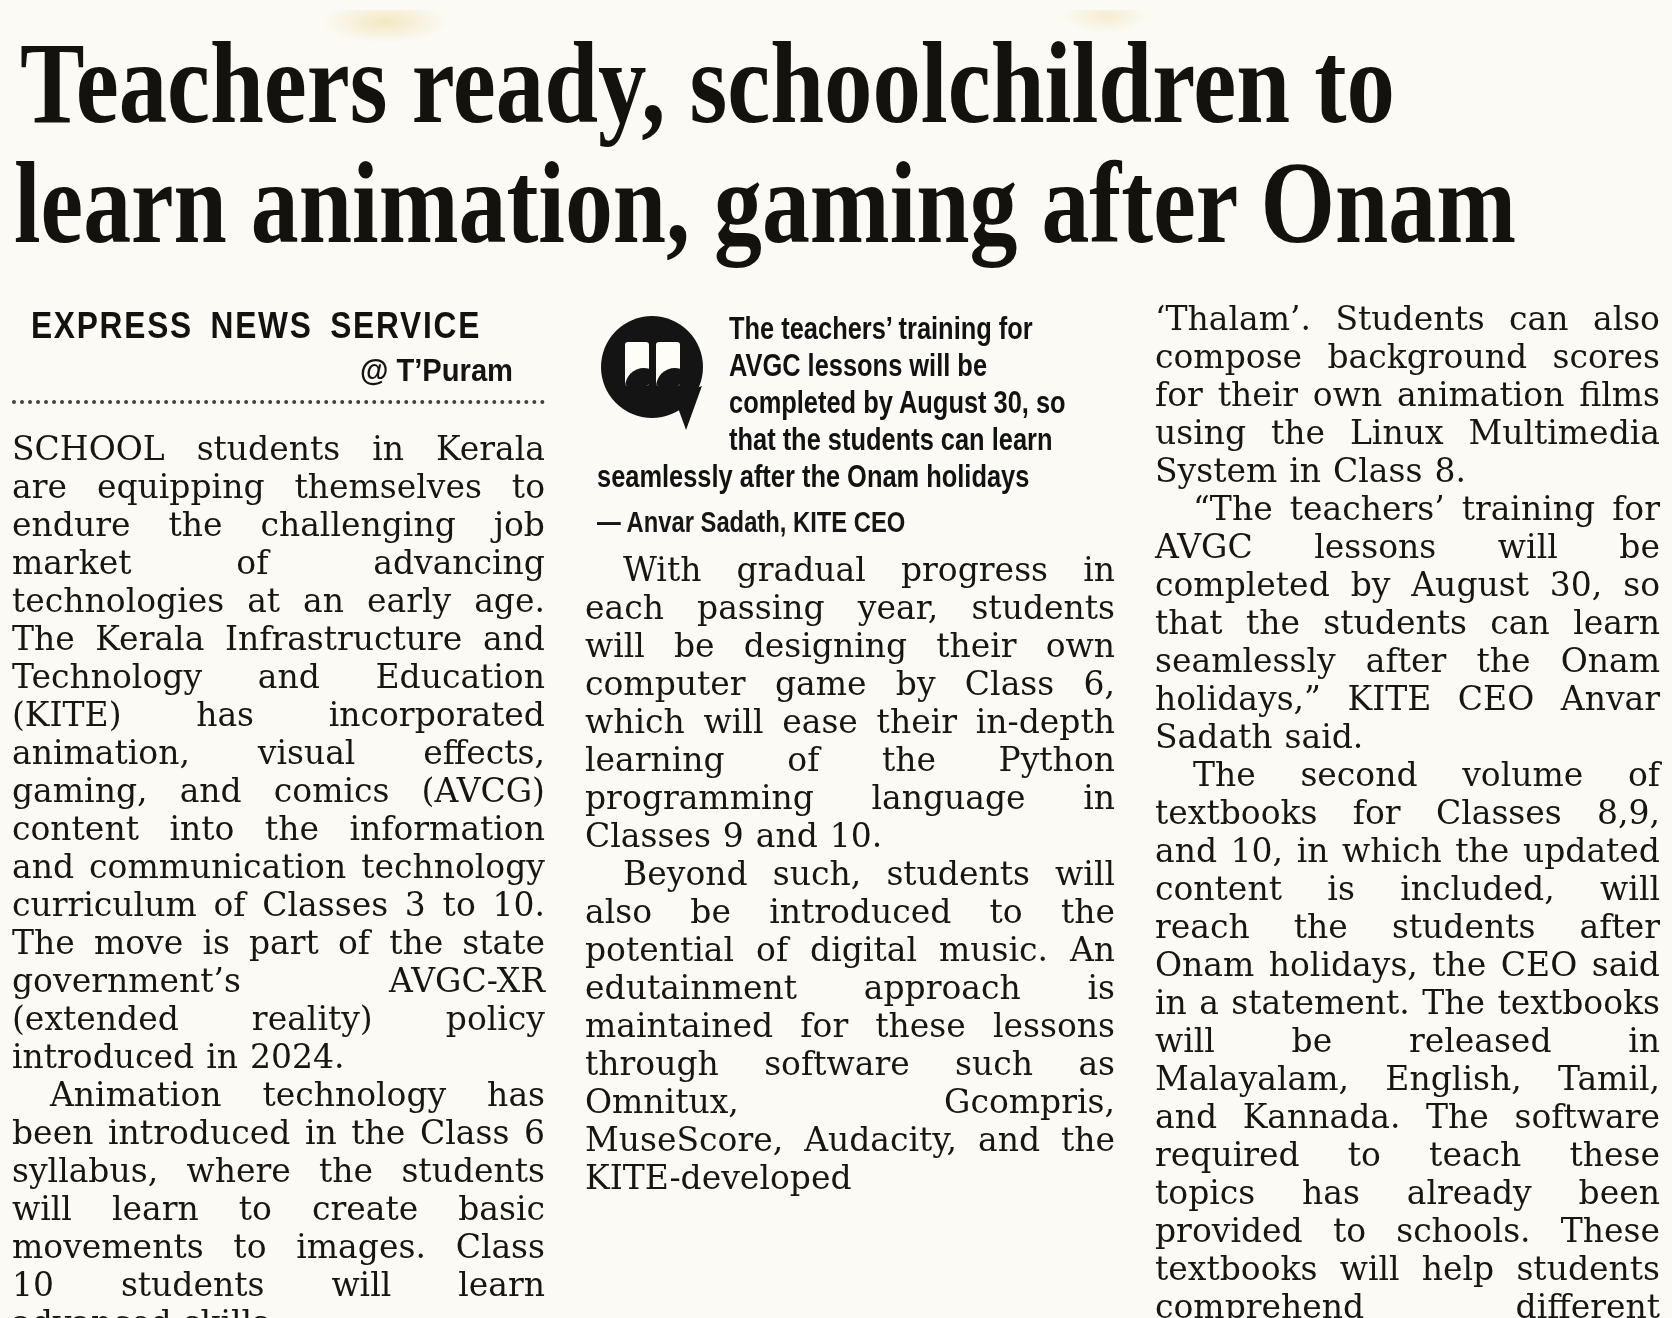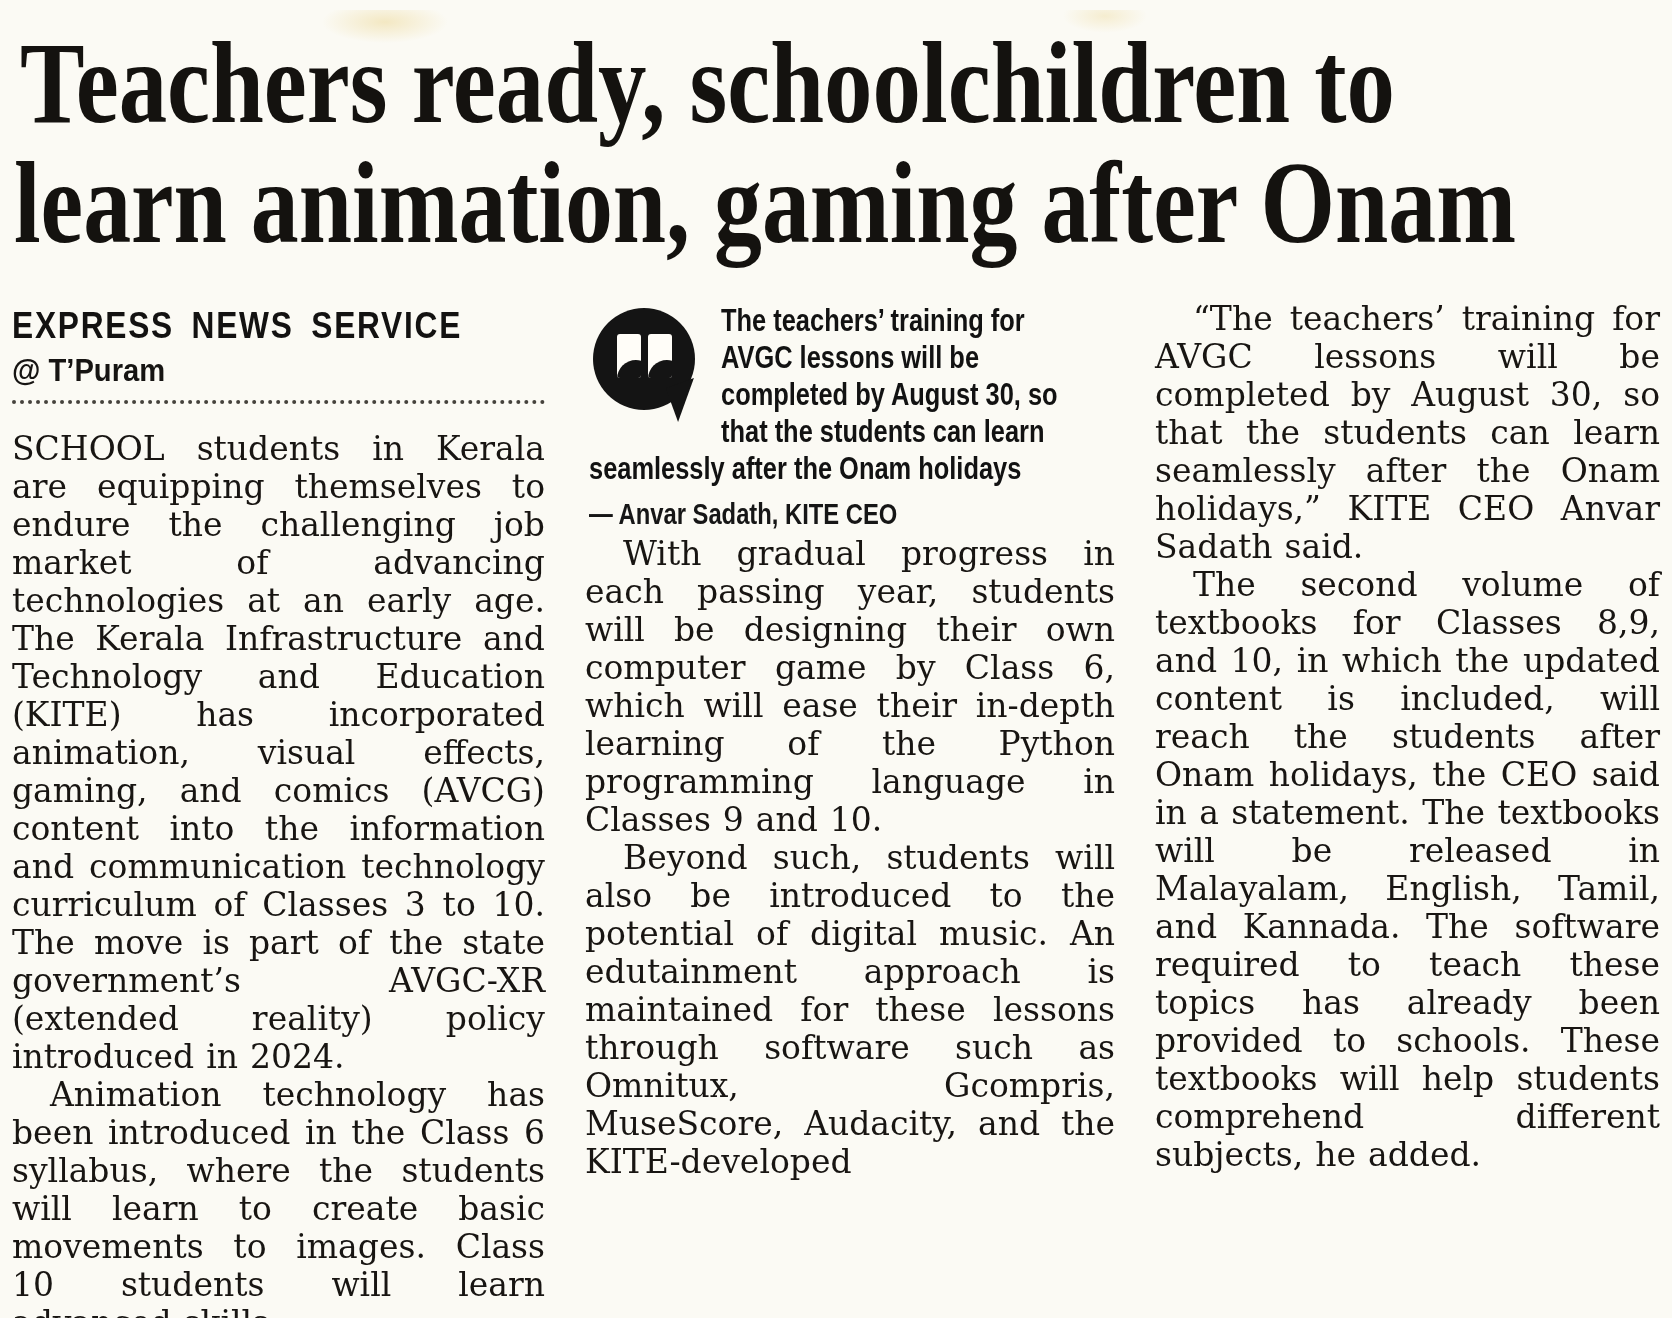--- a/index.html
+++ b/index.html
@@ -30,21 +30,21 @@
   .columns {
     display:grid;
     grid-template-columns:533px 530px 505px;
     column-gap:40px;
     padding:0 12px;
     margin-top:12px;
     align-items:start;
   }
 
   
-  .byline { padding-top:16px; }
+  .byline { padding-top:16px;text-align:right; }
   .agency {
     font-family:"Liberation Sans", sans-serif;
     font-weight:bold; font-size:36px; line-height:40px;
     letter-spacing:2px; word-spacing:8px;
     color:#131211;
     transform:scaleX(.88); transform-origin:0 0;
     white-space:nowrap;
   }
   .location {
     font-family:"Liberation Sans", sans-serif;
@@ -120,21 +120,21 @@
         <div class="location">@ T’Puram</div>
         <div class="rule"></div>
       </div>
       <div class="bodytext">
         <p class="body">SCHOOL students in Kerala are equipping themselves to endure the challenging job market of advancing technologies at an early age. The Kerala Infrastructure and Technology and Education (KITE) has incorporated animation, visual effects, gaming, and comics (AVCG) content into the information and communication technology curriculum of Classes 3 to 10. The move is part of the state government’s AVGC-XR (extended reality) policy introduced in 2024.</p>
         <p class="body indent">Animation technology has been introduced in the Class 6 syllabus, where the students will learn to create basic movements to images. Class 10 students will learn advanced skills</p>
       </div>
     </div>
 
     <div class="col">
-      <figure class="pullquote" style="margin:4px;">
+      <figure class="pullquote" style="margin:12px;">
         <div class="qicon">
           <div class="qbubble"></div>
           <div class="qtail"></div>
           <div class="qmarks">
             <div class="qmark"></div>
             <div class="qmark"></div>
           </div>
         </div>
         <div class="qline ind">The teachers’ training for</div>
         <div class="qline ind">AVGC lessons will be</div>
@@ -144,19 +144,20 @@
         <figcaption class="qattr">— Anvar Sadath, KITE CEO</figcaption>
       </figure>
       <div>
         <p class="body indent">With gradual progress in each passing year, students will be designing their own computer game by Class 6, which will ease their in-depth learning of the Python programming language in Classes 9 and 10.</p>
         <p class="body indent">Beyond such, students will also be introduced to the potential of digital music. An edutainment approach is maintained for these lessons through software such as Omnitux, Gcompris, MuseScore, Audacity, and the KITE-developed</p>
       </div>
     </div>
 
     <div class="col col3pad">
       <div>
+        <p class="body">‘Thalam’. Students can also compose background scores for their own animation films using the Linux Multimedia System in Class 8.</p>
         <p class="body indent">“The teachers’ training for AVGC lessons will be completed by August 30, so that the students can learn seamlessly after the Onam holidays,” KITE CEO Anvar Sadath said.</p>
         <p class="body indent">The second volume of textbooks for Classes 8,9, and 10, in which the updated content is included, will reach the students after Onam holidays, the CEO said in a statement. The textbooks will be released in Malayalam, English, Tamil, and Kannada. The software required to teach these topics has already been provided to schools. These textbooks will help students comprehend different subjects, he added.</p>
       </div>
     </div>
 
   </div>
 </div>
 
 </body></html>

